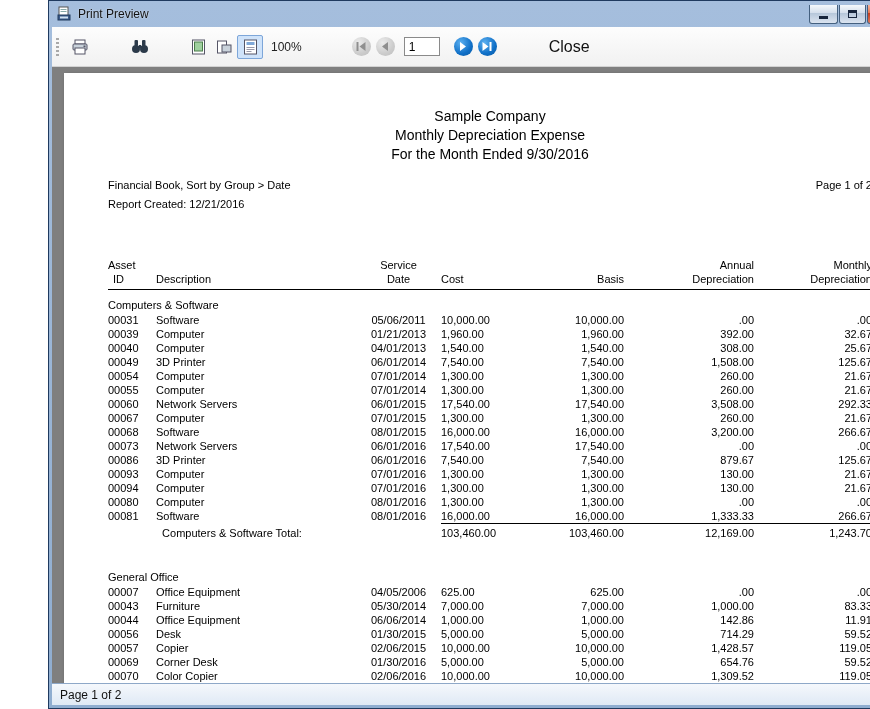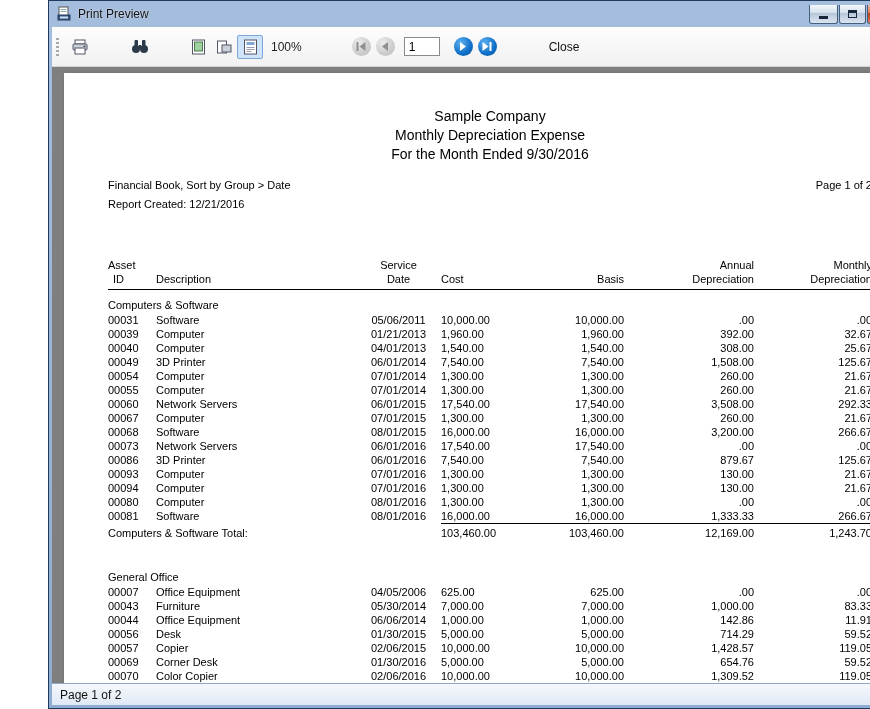--- a/index.html
+++ b/index.html
@@ -34,21 +34,21 @@
   .tb-btn { height:24px; min-width:26px; display:flex; align-items:center;
     justify-content:center; border:1px solid transparent; border-radius:2px; }
   .tb-btn.selected { background:#cfe3fa; border-color:#7da6d9; }
   .zoom-label { margin-left:8px; color:#222; }
   .nav-circle { width:19px; height:19px; border-radius:50%; display:flex;
     align-items:center; justify-content:center; }
   .nav-enabled { background:radial-gradient(circle at 35% 30%, #5cb0f0, #0f6fc7 60%, #0a589e); }
   .nav-disabled { background:radial-gradient(circle at 35% 30%, #ececec, #cccccc 60%, #bdbdbd); }
   .page-input { width:36px; height:19px; border:1px solid #8a8a8a; font-size:12px;
     padding-left:4px; font-family:"Liberation Sans",sans-serif; }
-  .close-btn { margin-left:42px; border:none; background:transparent; font-size:12px;
+  .close-btn { margin-left:42px; border:none; background:transparent; font-size:16px;
     padding:4px 10px; font-family:"Liberation Sans",sans-serif; color:#111; }
 
   
   .preview { flex:1; background:#7f7f7f; position:relative; overflow:hidden; }
   .page { position:absolute; left:12px; top:6px; width:830px; height:2200px;
     background:#fff; box-shadow:2px 2px 4px rgba(0,0,0,.45);
     padding:34px 22px 0 44px; color:#000; }
 
   .report-titles { text-align:center; font-size:14px; line-height:19px; }
   .meta-block { margin-top:14px; font-size:11px; }
@@ -59,21 +59,21 @@
   .row { display:flex; line-height:14px; }
   .cell { display:block; white-space:nowrap; }
   .c-id { width:48px; }
   .c-id2 { text-indent:5px; }
   .c-desc { width:200px; }
   .c-date { width:85px; text-align:center; }
   .c-cost { width:90px; }
   .c-basis { width:93px; text-align:right; }
   .c-annual { width:130px; text-align:right; }
   .c-monthly { width:118px; text-align:right; }
-  .c-total-label { width:248px; }
+  .c-total-label { width:248px;text-align:center; }
   .thead { border-bottom:1px solid #000; padding-bottom:3px; }
   .group { margin-top:8px; }
   .group + .group { margin-top:30px; }
   .group-name { line-height:15px; margin-bottom:0; }
   .pre-total { border-bottom:1px solid #000; }
   .total-row { padding-top:2px; }
 
   
   .vscroll { position:absolute; right:0; top:0; width:17px; height:100%;
     background:#f0f0f0; border-left:1px solid #dcdcdc; }

